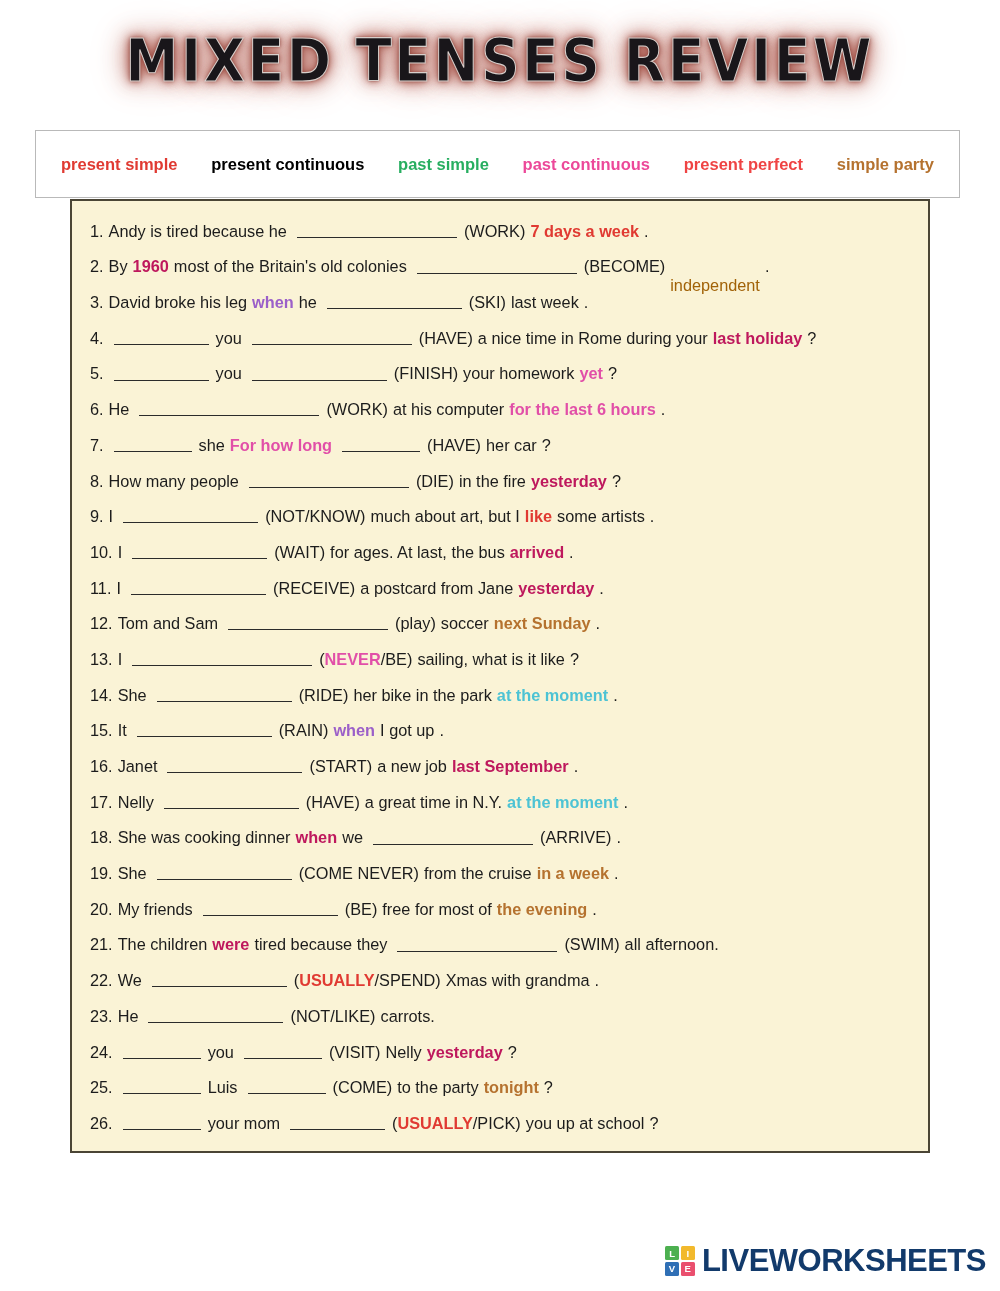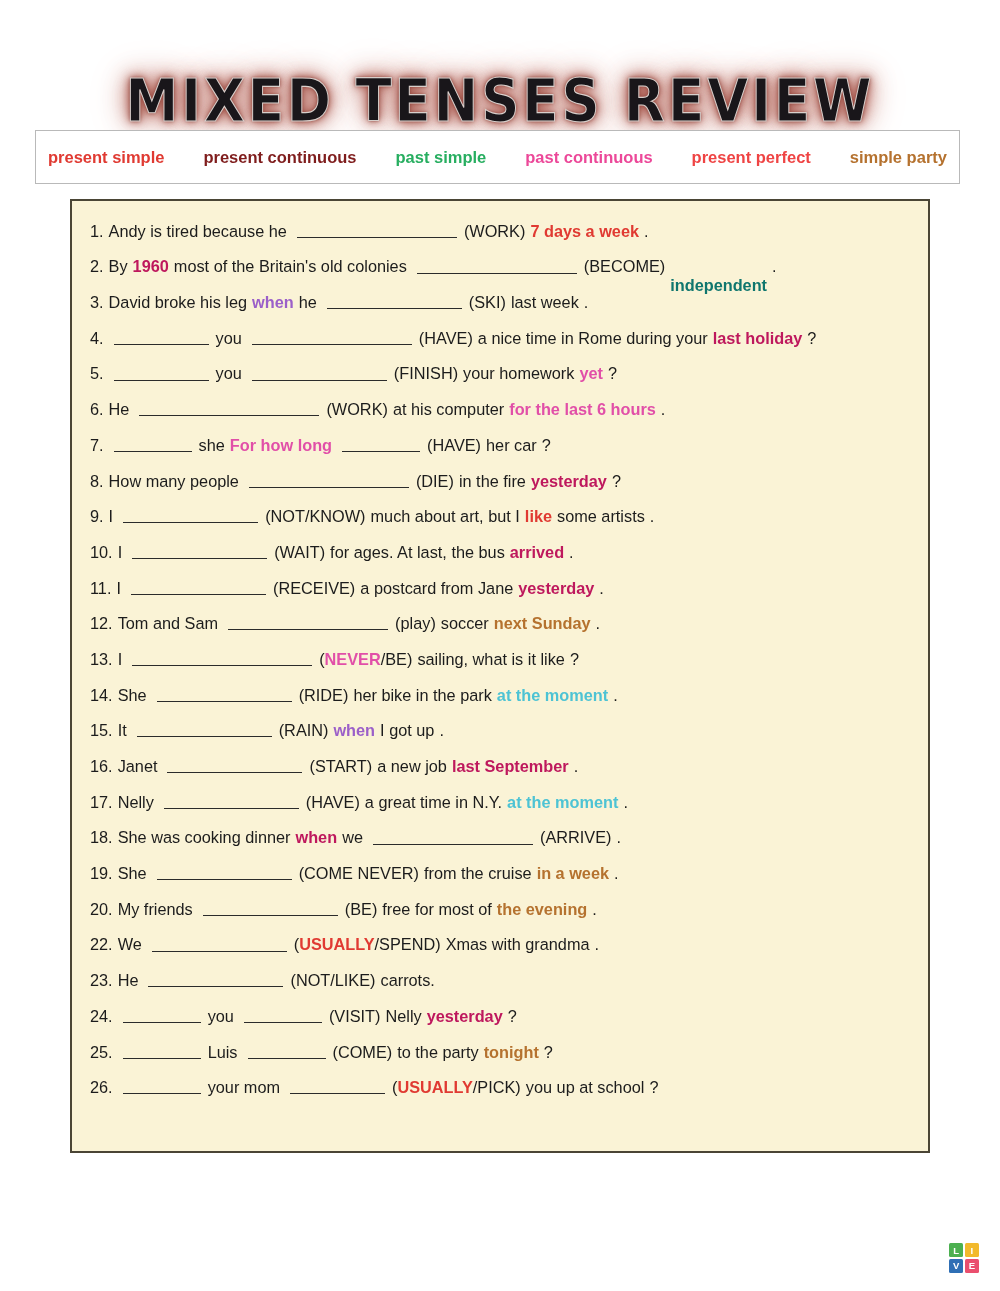--- a/index.html
+++ b/index.html
@@ -19,21 +19,20 @@
 
   
   #title-area {
     width: 100%;
     height: 118px;
     display: flex;
     align-items: center;
     justify-content: center;
     padding-top: 2px;
     box-sizing: border-box;
-    margin-top: 40px;
   }
   #worksheet-title {
     font-family: "DejaVu Sans", sans-serif;
     font-size: 53px;
     font-weight: bold;
     letter-spacing: 3px;
     color: #19161a;
     -webkit-text-stroke: 1px #d8cfcb;
     text-shadow:
       0 0 3px #8a4038,
@@ -44,28 +43,28 @@
     white-space: nowrap;
     transform: scaleY(1.12);
   }
 
   
   #legend-box {
     position: absolute;
     left: 35px;
     top: 130px;
     width: 925px;
-    height: 54px;
+    height: 68px;
     box-sizing: border-box;
     border: 1px solid #b9b9b9;
     background: #ffffff;
     display: flex;
     align-items: center;
     justify-content: space-between;
-    padding: 0 12px;
+    padding: 0 25px;
   }
   .legend-item {
     font-size: 16.5px;
     font-weight: bold;
     white-space: nowrap;
   }
 
   
   #exercise-box {
     position: absolute;
@@ -102,21 +101,21 @@
   .bl-sm { width: 95px; }
   .bl-md { width: 135px; }
   .bl-lg { width: 160px; }
   .bl-xl { width: 180px; }
   .c-red    { color: #e03a32; font-weight: bold; }
   .c-green  { color: #be185d; font-weight: bold; }
   .c-cyan   { color: #4dc3d4; font-weight: bold; }
   .c-purple { color: #9b5fc9; font-weight: bold; }
   .c-pink   { color: #e14fa8; font-weight: bold; }
   .c-brown  { color: #b5722f; font-weight: bold; }
-  .c-black  { color: #0f766e; font-weight: bold; margin-top: 37px; }
+  .c-black  { color: #a16207; font-weight: normal; margin-top: 37px; }
 
   
   #footer {
     position: absolute;
     right: 14px;
     top: 1243px;
     display: flex;
     align-items: center;
   }
   #logo-grid {
@@ -151,21 +150,21 @@
 </style>
 </head>
 <body>
 
 <div id="title-area">
   <div id="worksheet-title">MIXED TENSES REVIEW</div>
 </div>
 
 <div id="legend-box">
     <span class="legend-item" style="color: rgb(224, 58, 50);">present simple</span>
-    <span class="legend-item" style="color: #7f1d1d;">present continuous</span>
+    <span class="legend-item" style="color: #000000;">present continuous</span>
     <span class="legend-item" style="color: rgb(39, 174, 96);">past simple</span>
     <span class="legend-item" style="color: #ec4899;">past continuous</span>
     <span class="legend-item" style="color: #ef4444;">present perfect</span>
     <span class="legend-item" style="color: rgb(181, 114, 47);">simple party</span>
   </div>
 
 <div id="exercise-box">
     <div class="q-row">
       <span class="tok  ">1.</span>
       <span class="tok  ">Andy is tired because he</span>
@@ -346,20 +345,29 @@
     <div class="q-row">
       <span class="tok  ">20.</span>
       <span class="tok  ">My friends</span>
       <span class="blank bl-md"></span>
       <span class="tok  ">(BE)</span>
       <span class="tok  ">free for most of</span>
       <span class="tok  c-brown">the evening</span>
       <span class="tok  ">.</span>
     </div>
     <div class="q-row">
+      <span class="tok  ">21.</span>
+      <span class="tok  ">The children</span>
+      <span class="tok  c-green">were</span>
+      <span class="tok  ">tired because they</span>
+      <span class="blank bl-lg"></span>
+      <span class="tok  ">(SWIM)</span>
+      <span class="tok  ">all afternoon.</span>
+    </div>
+    <div class="q-row">
       <span class="tok  ">22.</span>
       <span class="tok  ">We</span>
       <span class="blank bl-md"></span>
       <span class="tok nosp ">(</span>
       <span class="tok nosp c-red">USUALLY</span>
       <span class="tok  ">/SPEND)</span>
       <span class="tok  ">Xmas with grandma</span>
       <span class="tok  ">.</span>
     </div>
     <div class="q-row">
@@ -402,13 +410,14 @@
     </div>
   </div>
 
 <div id="footer">
   <div id="logo-grid">
       <div class="logo-cell lc-l">L</div>
       <div class="logo-cell lc-i">I</div>
       <div class="logo-cell lc-v">V</div>
       <div class="logo-cell lc-e">E</div>
     </div>
+  <div id="logo-text">LIVEWORKSHEETS</div>
 </div>
 
 </body></html>

